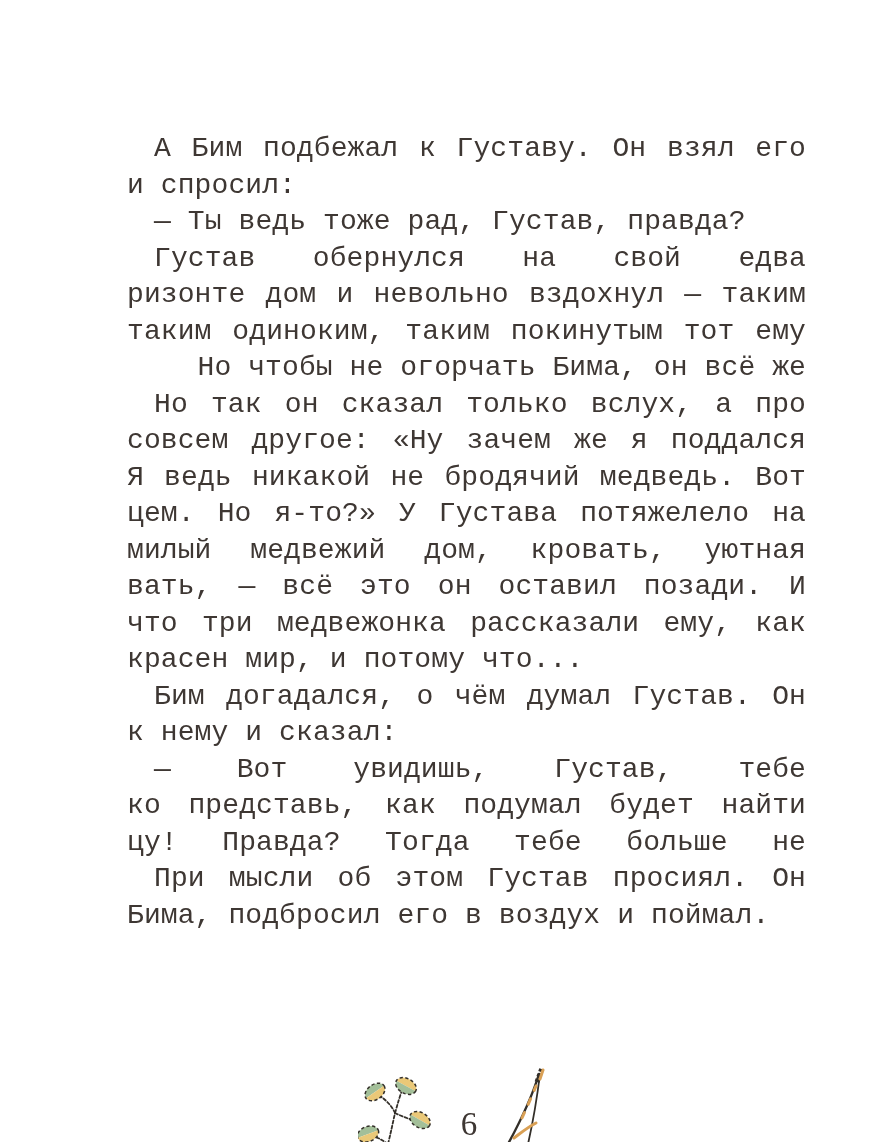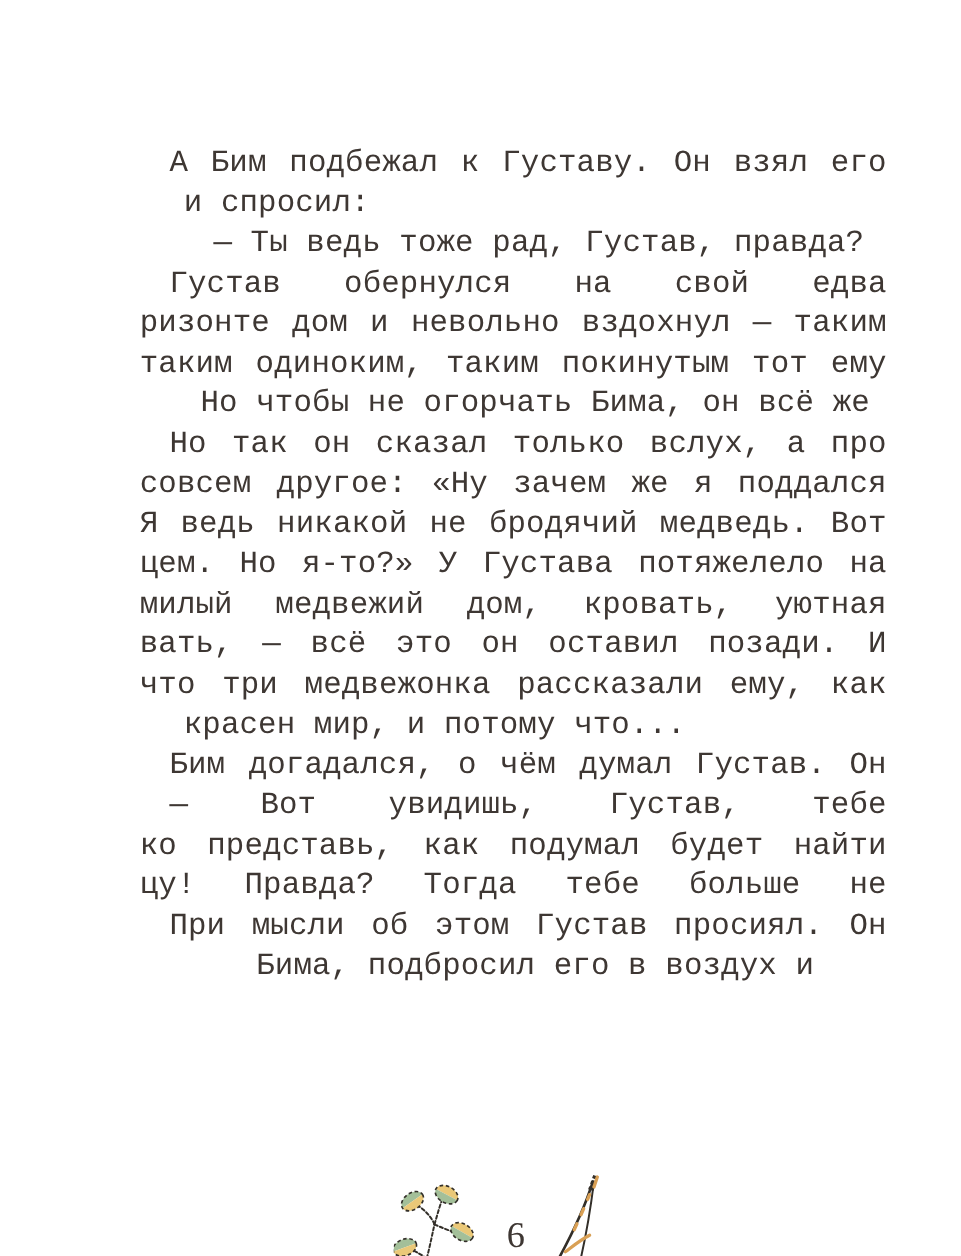--- a/index.html
+++ b/index.html
@@ -29,23 +29,22 @@
     overflow: hidden;
     text-align: justify;
     text-align-last: justify;
     letter-spacing: 0.1px;
     font-family: Liberation Mono, monospace;
   }
   .line.first {
     text-indent: 27px;
   }
   .line.last {
-    text-align: center;
+    text-align: right;
     text-align-last: left;
-    margin-left: 40px;
   }
   .footer {
     position: absolute;
     left: 0;
     top: 1060px;
     width: 874px;
     height: 82px;
   }
   .sprig {
     position: absolute;
@@ -117,20 +116,21 @@
       <div class="line last">Но чтобы не огорчать Бима, он всё же сказал:</div>
       <div class="line first">Но так он сказал только вслух, а про себя подумал</div>
       <div class="line">совсем другое: «Ну зачем же я поддался на уговоры?</div>
       <div class="line">Я ведь никакой не бродячий медведь. Вот Чилли, Бим</div>
       <div class="line">цем. Но я-то?» У Густава потяжелело на сердце. Дом,</div>
       <div class="line">милый медвежий дом, кровать, уютная медвежья кро-</div>
       <div class="line">вать, — всё это он оставил позади. И почему? Потому</div>
       <div class="line">что три медвежонка рассказали ему, как велик и пре-</div>
       <div class="line last">красен мир, и потому что...</div>
       <div class="line first">Бим догадался, о чём думал Густав. Он прильнул</div>
+      <div class="line last">к нему и сказал:</div>
       <div class="line first">— Вот увидишь, Густав, тебе понравится. И толь-</div>
       <div class="line">ко представь, как подумал будет найти себе медведи-</div>
       <div class="line">цу! Правда? Тогда тебе больше не придётся оставаться</div>
       <div class="line first">При мысли об этом Густав просиял. Он схватил</div>
       <div class="line last">Бима, подбросил его в воздух и поймал.</div>
     </main>
 
   <footer class="footer">
 
     <svg class="sprig" width="82" height="66" viewBox="0 0 82 66" aria-hidden="true">

